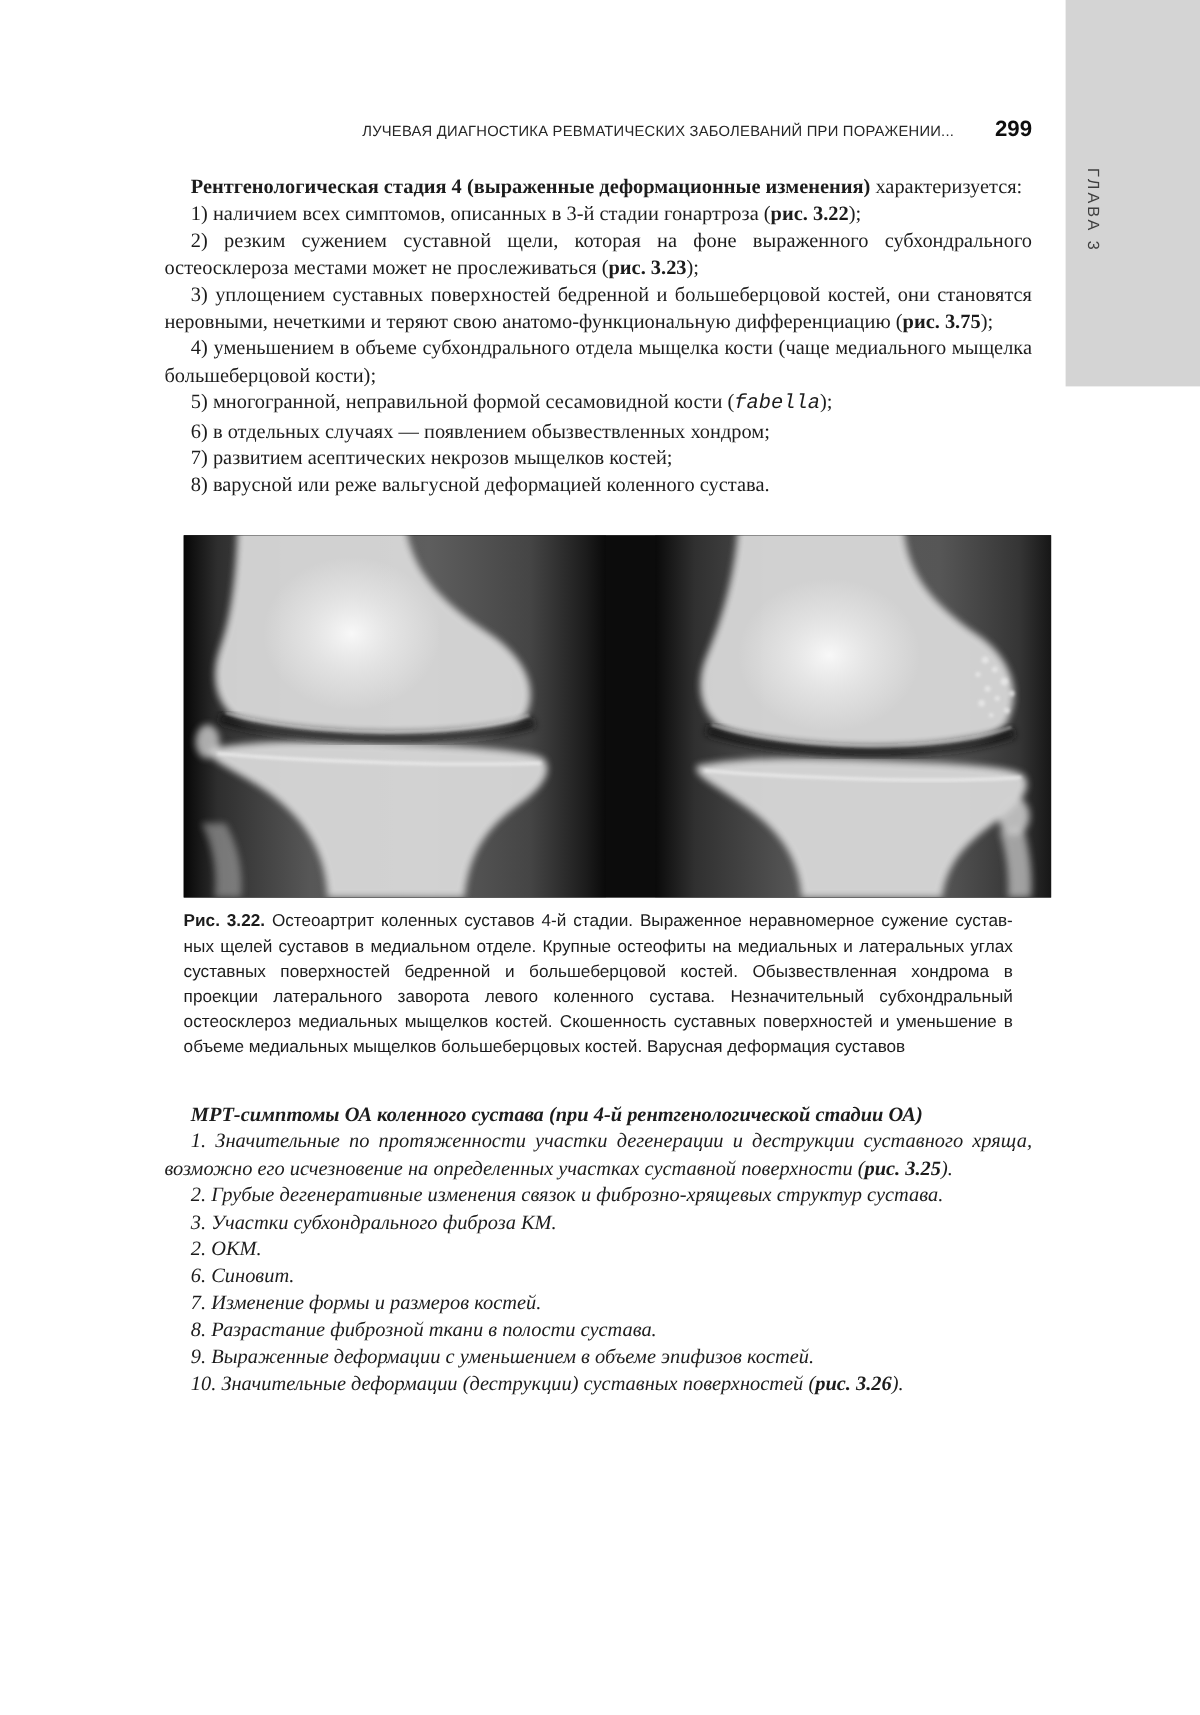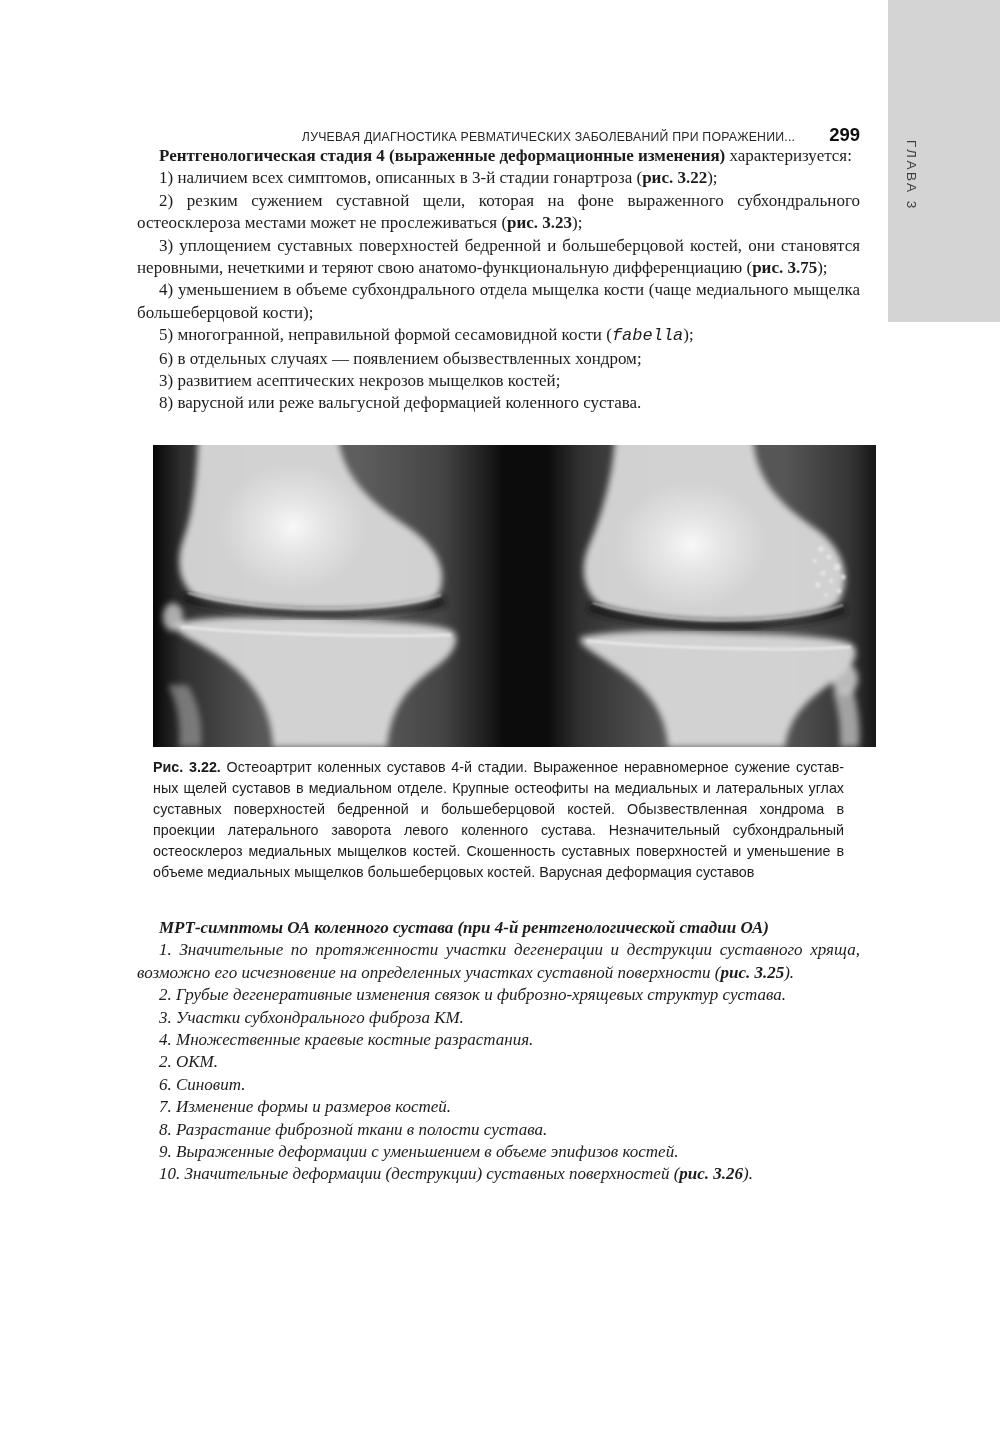--- a/index.html
+++ b/index.html
@@ -19,21 +19,21 @@
   .running-head{
     position:absolute;left:137px;top:100px;width:723px;
     display:flex;justify-content:flex-end;align-items:baseline;
   }
   .running-title{
     font-family:"Liberation Sans",sans-serif;font-size:12.3px;color:#262626;
     letter-spacing:0.2px;white-space:nowrap;
   }
   .page-number{
     font-family:"Liberation Sans",sans-serif;font-weight:700;font-size:18.5px;
-    color:#0e0e0e;margin-left:34px;line-height:14px;margin-top:28px;
+    color:#0e0e0e;margin-left:34px;line-height:14px;
   }
   .content{position:absolute;left:137px;top:145px;width:723px;}
   .content p{
     margin:0;font-size:17px;line-height:22.4px;text-align:justify;
     text-indent:22px;
   }
   .b{font-weight:700;}
   .i{font-style:italic;font-family:Liberation Mono, monospace;}
   figure{margin:14px 0 0 0;padding:16px;}
   .xray{width:723px;height:302px;background:#0c0c0c;overflow:hidden;}
@@ -62,21 +62,21 @@
   <div class="content">
 
     <div id="stage4-blocks">
         <p><span class="b">Рентгенологическая стадия 4 (выраженные деформационные измене­ния) </span><span>характеризуется:</span></p>
         <p><span>1) наличием всех симптомов, описанных в 3-й стадии гонартроза (</span><span class="b">рис. 3.22</span><span>);</span></p>
         <p><span>2) резким сужением суставной щели, которая на фоне выраженного субхон­дрального остеосклероза местами может не прослеживаться (</span><span class="b">рис. 3.23</span><span>);</span></p>
         <p><span>3) уплощением суставных поверхностей бедренной и большеберцовой костей, они становятся неровными, нечеткими и теряют свою анатомо-функциональную дифференциацию (</span><span class="b">рис. 3.75</span><span>);</span></p>
         <p><span>4) уменьшением в объеме субхондрального отдела мыщелка кости (чаще меди­ального мыщелка большеберцовой кости);</span></p>
         <p><span>5) многогранной, неправильной формой сесамовидной кости (</span><span class="i">fabella</span><span>);</span></p>
         <p><span>6) в отдельных случаях — появлением обызвествленных хондром;</span></p>
-        <p><span>3) развитием асептических некрозов мыщелков костей;</span></p>
+        <p><span>7) развитием асептических некрозов мыщелков костей;</span></p>
         <p><span>8) варусной или реже вальгусной деформацией коленного сустава.</span></p>
       </div>
 
     <figure>
       <div class="xray">
         <svg viewBox="0 0 723 302" preserveAspectRatio="none" aria-hidden="true">
           <defs>
             <linearGradient id="tissueL" x1="0" y1="0" x2="1" y2="0">
               <stop offset="0" stop-color="#060606"></stop>
               <stop offset="0.08" stop-color="#2e2e2e"></stop>
@@ -151,21 +151,20 @@
         </svg>
       </div>
       <figcaption id="figure-caption"><span class="b">Рис. 3.22.</span><span> Остеоартрит коленных суставов 4-й стадии. Выраженное неравномерное сужение сустав­ных щелей суставов в медиальном отделе. Крупные остеофиты на медиальных и латеральных углах суставных поверхностей бедренной и большеберцовой костей. Обызвествленная хондрома в проекции латерального заворота левого коленного сустава. Незначительный субхондральный остеосклероз медиальных мыщелков костей. Скошенность суставных поверхностей и уменьшение в объеме медиальных мыщелков большеберцовых костей. Варусная деформация суставов</span></figcaption>
     </figure>
 
     <div id="mrt-blocks" class="section-after">
         <p><span class="b">МРТ-симптомы ОА коленного сустава (при 4-й рентгенологической ста­дии ОА)</span></p>
         <p><span>1. Значительные по протяженности участки дегенерации и деструкции сустав­ного хряща, возможно его исчезновение на определенных участках суставной поверхности (</span><span class="b">рис. 3.25</span><span>).</span></p>
         <p><span>2. Грубые дегенеративные изменения связок и фиброзно-хрящевых структур сустава.</span></p>
         <p><span>3. Участки субхондрального фиброза КМ.</span></p>
-        <p><span>4. Множественные краевые костные разрастания.</span></p>
         <p><span>2. ОКМ.</span></p>
         <p><span>6. Синовит.</span></p>
         <p><span>7. Изменение формы и размеров костей.</span></p>
         <p><span>8. Разрастание фиброзной ткани в полости сустава.</span></p>
         <p><span>9. Выраженные деформации с уменьшением в объеме эпифизов костей.</span></p>
         <p><span>10. Значительные деформации (деструкции) суставных поверхностей (</span><span class="b">рис. 3.26</span><span>).</span></p>
       </div>
 
   </div>
 </div>

